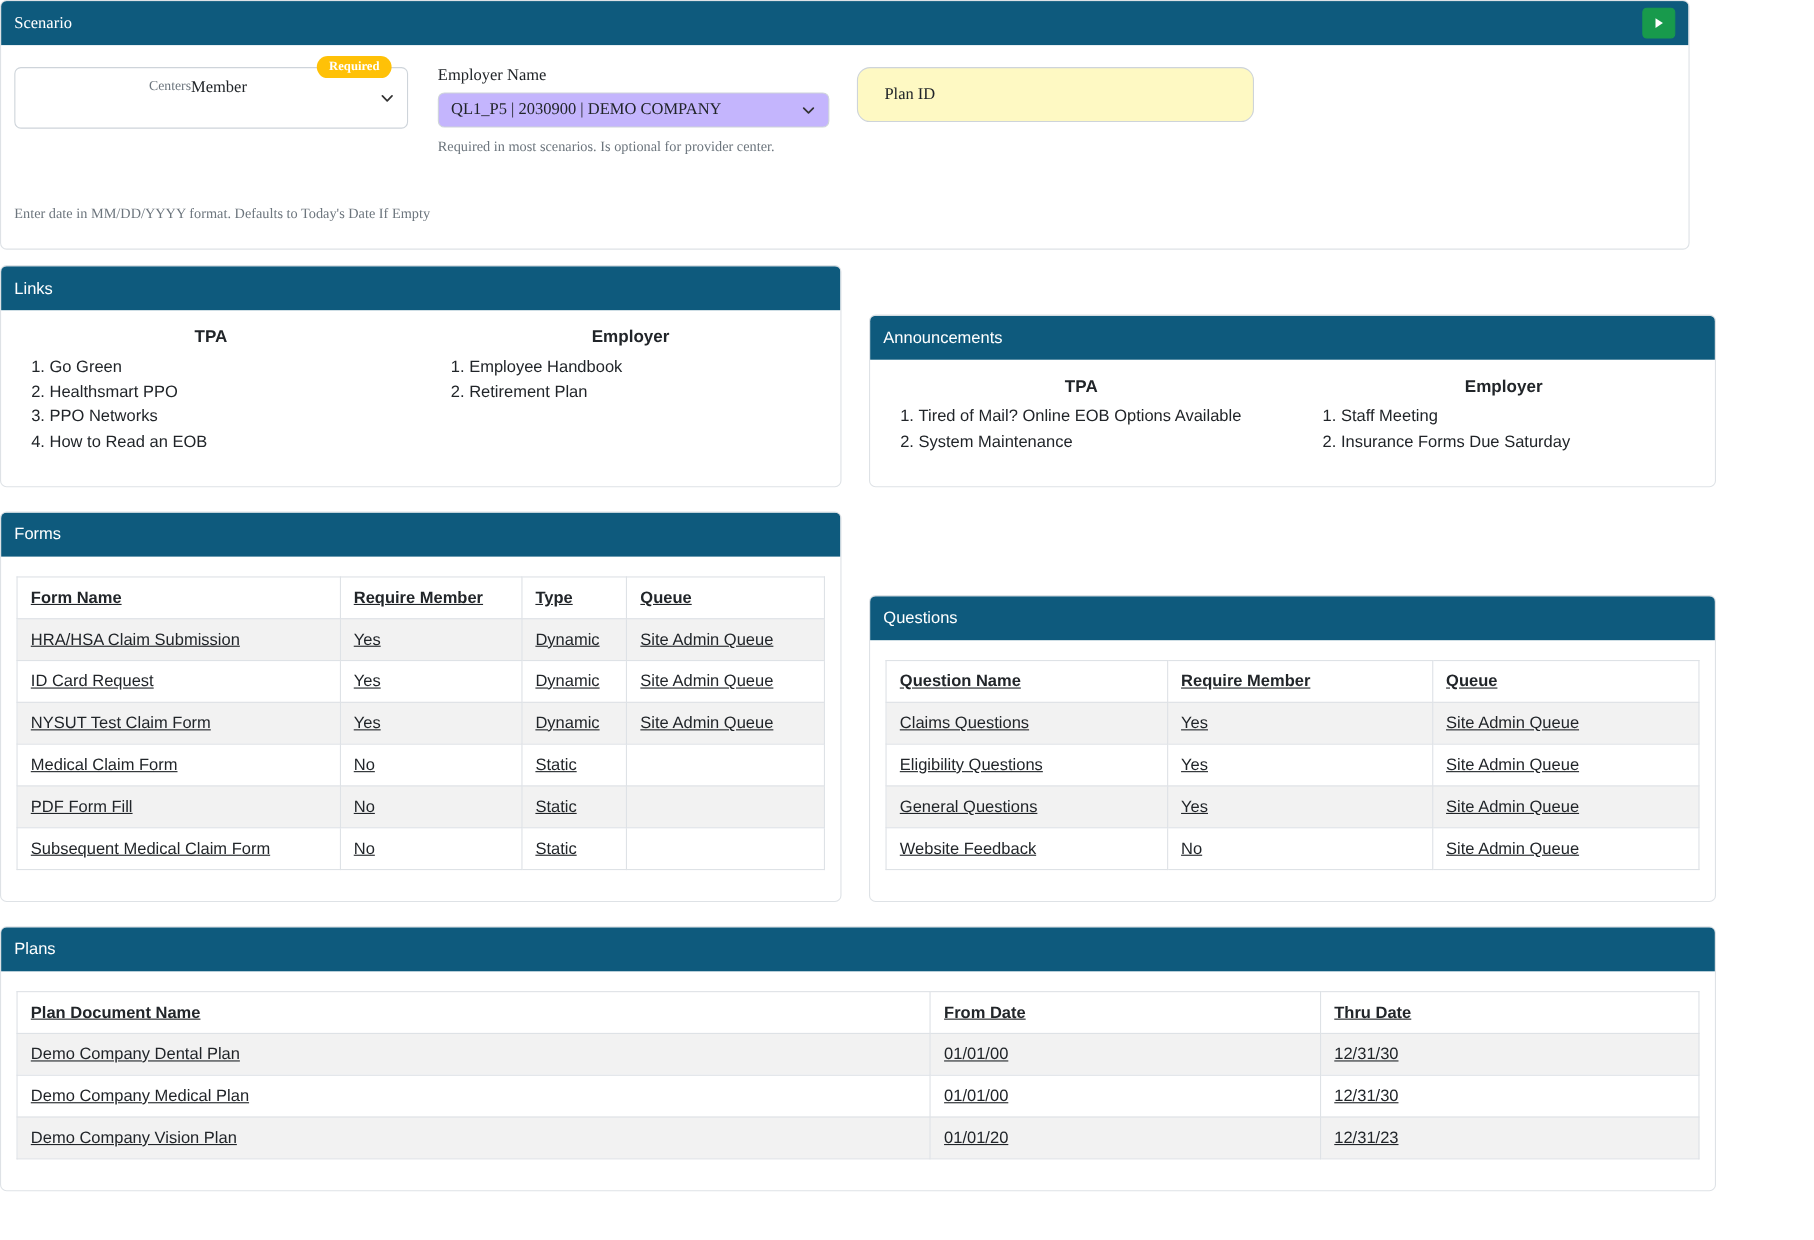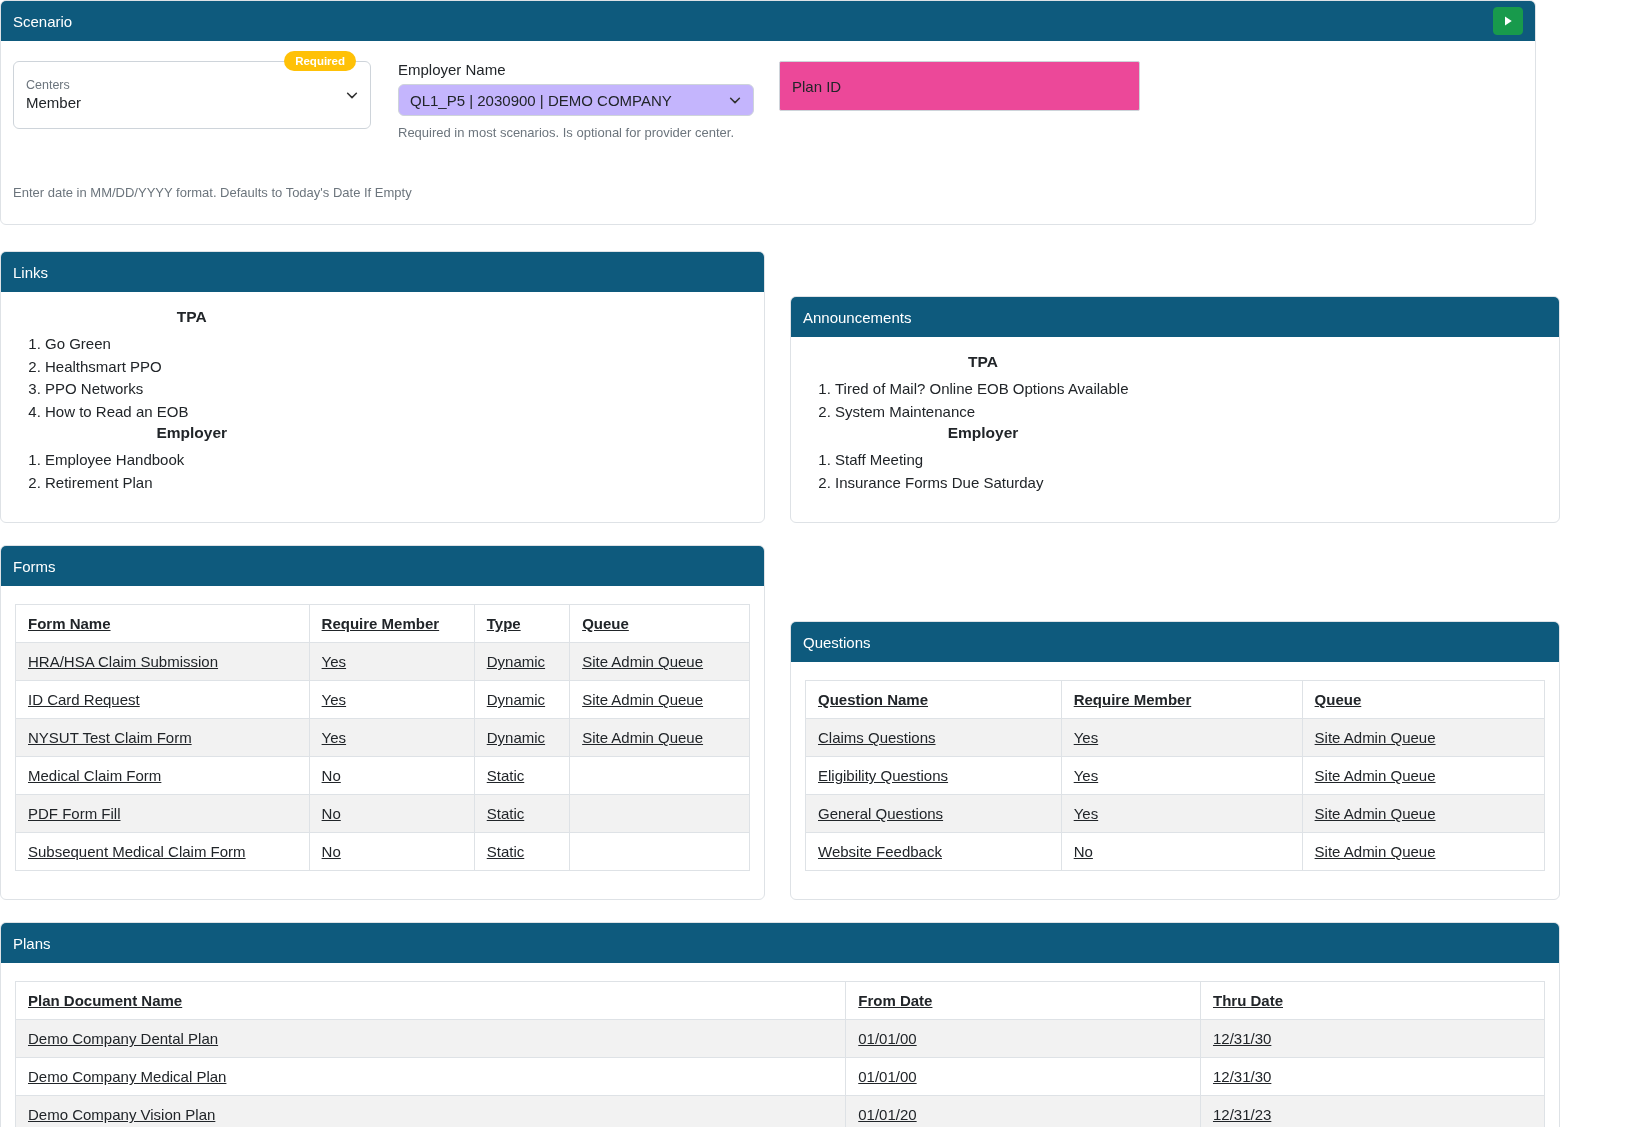--- a/index.html
+++ b/index.html
@@ -29,40 +29,40 @@
     display: flex;
     align-items: center;
     justify-content: space-between;
     font-size: 15px;
   }
   .row { display: flex; align-items: flex-end; gap: 25px; margin-bottom: 22px; }
   .half-left { width: 765px; flex: none; }
   .half-right { width: 770px; flex: none; }
 
   
-  .scenario-card { width: 1536px; margin-bottom: 26px; }
+  .scenario-card { width: 1536px; margin-bottom: 14px; font-family: Liberation Serif, serif; }
   .scenario-body { padding: 20px 15px 24px 12px; }
   .fields-row { display: flex; align-items: flex-start; }
   .run-btn {
     width: 30px; height: 28px;
     background: var(--run_button, #189a4c);
     border: 1px solid var(--run_button, #189a4c);
     border-radius: 4px;
     display: flex; align-items: center; justify-content: center;
     cursor: pointer;
   }
 
   .floating-select {
     position: relative;
     width: 358px;
-    height: 68px;
+    height: 56px;
     border: 1px solid var(--input_border, #ced4da);
     border-radius: 6px;
     padding: 8px 36px 8px 12px;
-    display: flex; flex-direction: column; justify-content: center;
+    display: flex; flex-direction: row; justify-content: center;
     cursor: pointer;
     background: #fff;
   }
   .float-label { font-size: 12.5px; color: var(--muted, #6c757d); line-height: 16px; }
   .select-value { font-size: 15px; color: var(--text, #212529); line-height: 20px; }
   .badge-required {
     position: absolute;
     top: -11px; right: 14px;
     background: var(--badge_bg, #ffc107);
     color: #fff;
@@ -85,37 +85,37 @@
     display: flex; align-items: center;
     cursor: pointer;
     background: #c4b5fd;
     font-size: 15px;
     white-space: nowrap;
   }
   .help { font-size: 13px; color: var(--muted, #6c757d); margin-top: 9px; }
 
   .text-input {
     border: 1px solid var(--input_border, #ced4da);
-    border-radius: 2px;
+    border-radius: 12px;
     height: 50px;
-    padding: 0 12px;
+    padding: 0 24px;
     font-family: inherit;
     font-size: 15px;
     color: var(--text, #212529);
     outline: none;
-    background: #ec4899;
+    background: #fef9c3;
   }
   .text-input::placeholder { color: var(--text, #212529); opacity: 1; }
   .plan-id { margin-left: 25px; width: 361px; }
   .dept-id { margin-left: 23px; width: 360px; }
   .asof-row { margin-top: 45px; }
   .asof { width: 741px; display: block; }
 
   
-  .list-body { display: flex; padding: 16px 0 28px 0; flex-direction: column; }
+  .list-body { display: flex; padding: 16px 0 28px 0; }
   .list-col { width: 50%; }
   .list-col-header { font-weight: bold; text-align: center; font-size: 15.5px; margin-bottom: 7px; }
   ol.num-list { list-style: decimal; padding-left: 44px; }
   ol.num-list li { line-height: 22.7px; cursor: pointer; }
 
   
   .table-body { padding: 18px 14px 28px 14px; text-decoration: underline; }
   table { width: 100%; border-collapse: collapse; font-size: 15px; }
   th, td {
     border: 1px solid var(--border, #dee2e6);

